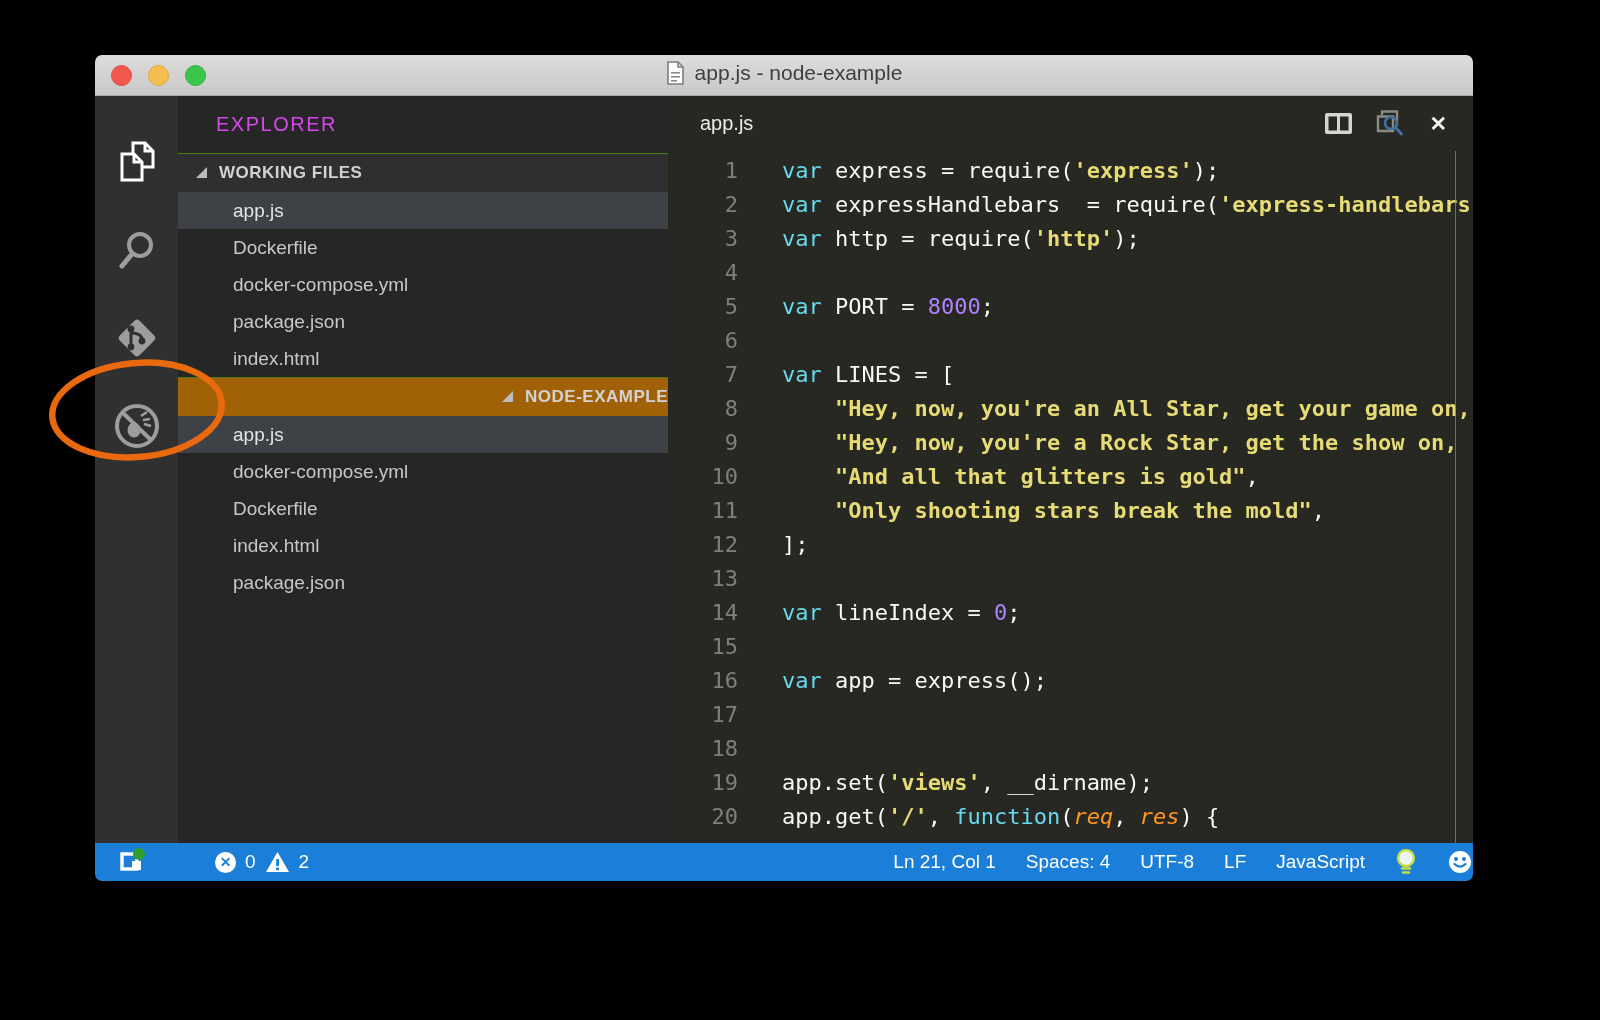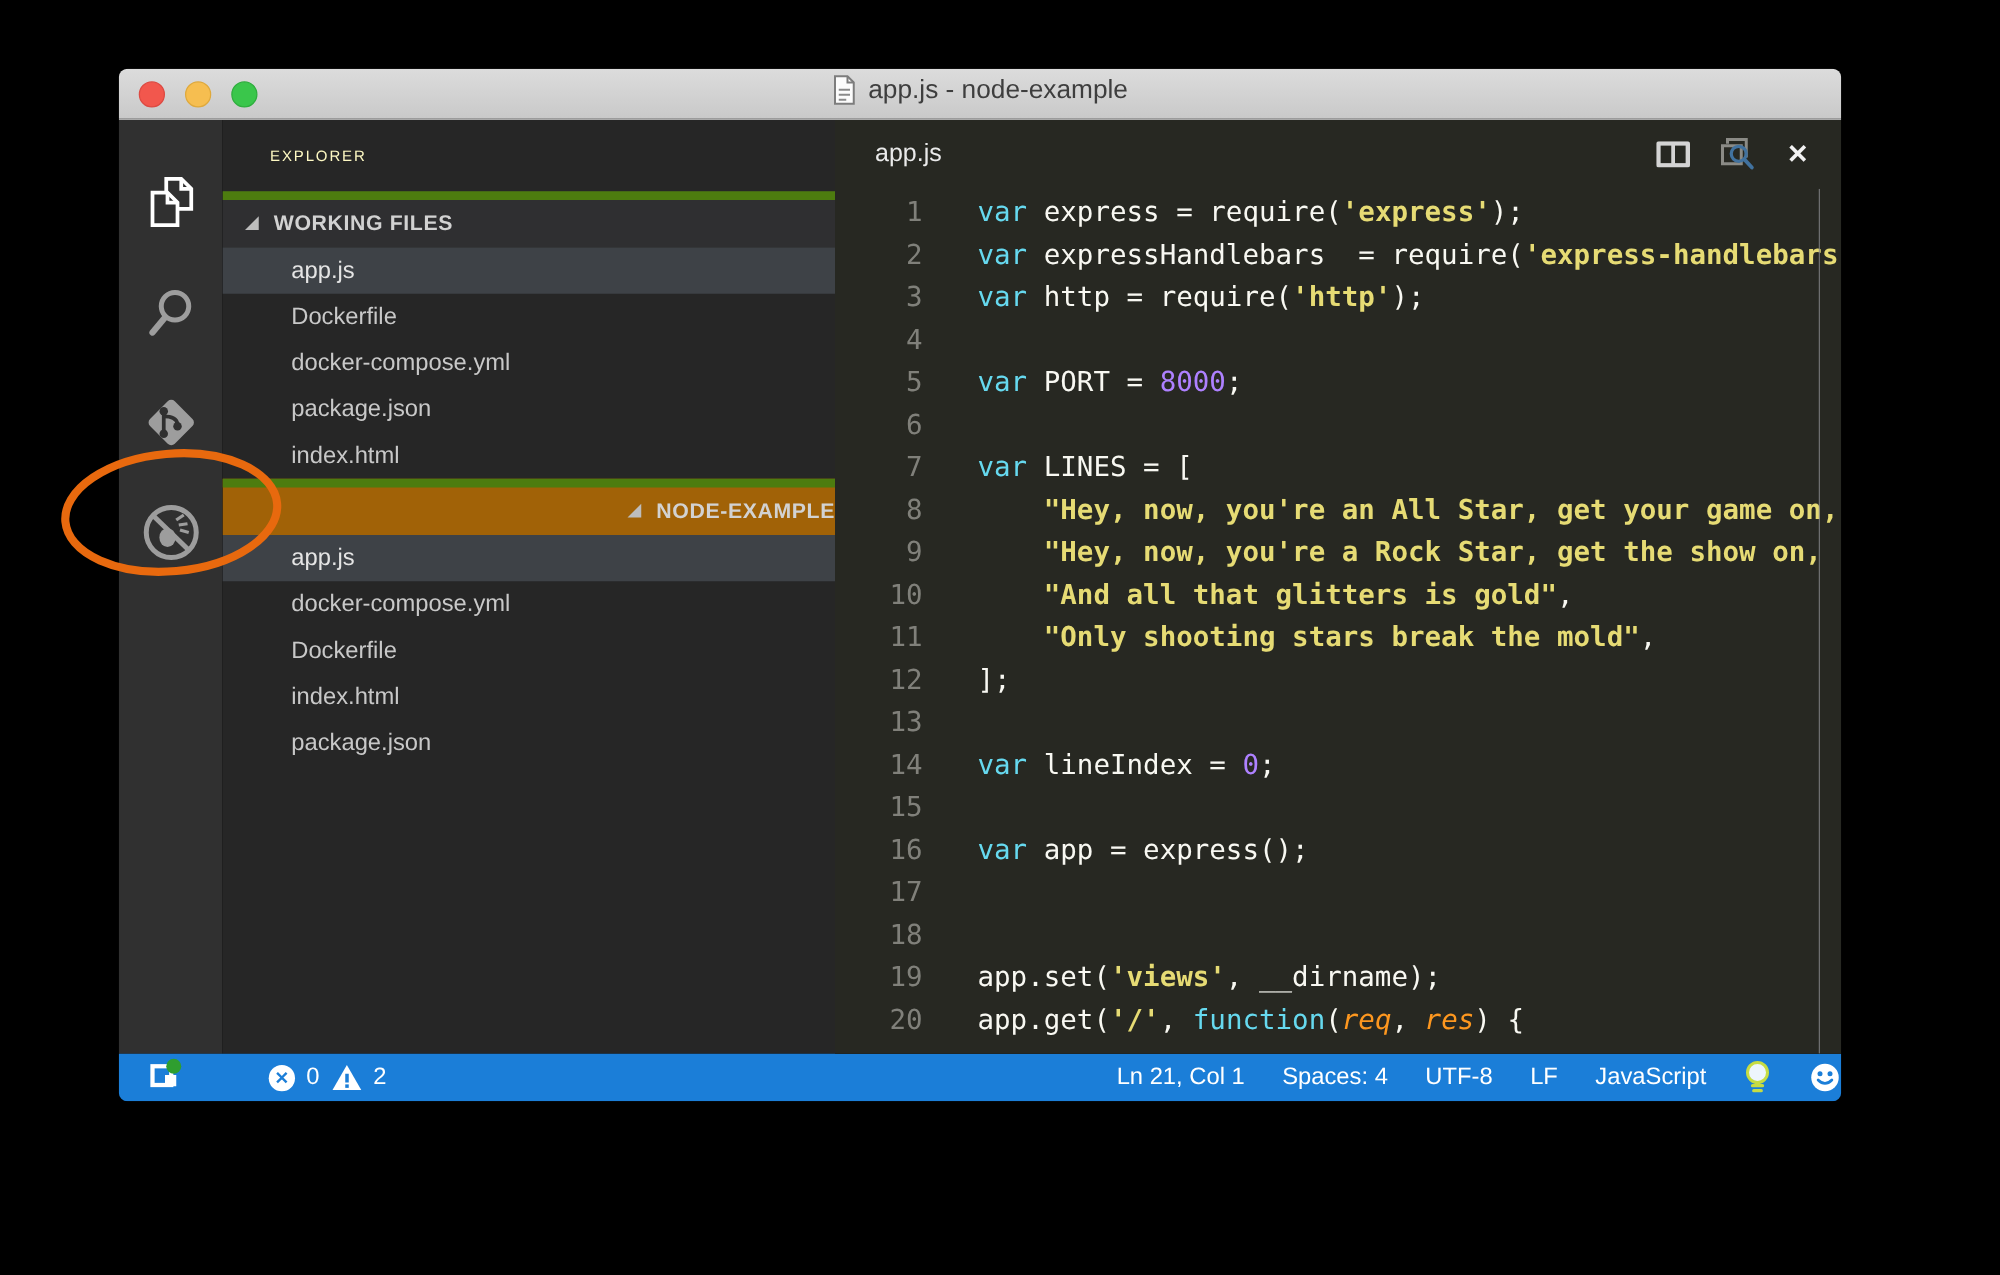--- a/index.html
+++ b/index.html
@@ -23,23 +23,23 @@
   .main{flex:1 1 auto;display:flex;min-height:0;}
 
   
   .activitybar{width:83px;flex:0 0 83px;background:#303030;display:flex;flex-direction:column;
                align-items:center;padding-top:22px;}
   .act-slot{height:88px;display:flex;align-items:center;justify-content:center;width:100%;cursor:pointer;}
 
   
   .sidebar{width:490px;flex:0 0 490px;background:#262626;color:#c8c8c8;overflow:hidden;}
   .explorer-title{height:57px;display:flex;align-items:center;padding-left:38px;
-                  font-size:12px;letter-spacing:1.5px;color:#fef9c3;}
+                  font-size:20px;letter-spacing:1.5px;color:#d946ef;}
   .section-header{height:38px;display:flex;align-items:center;gap:12px;padding-left:18px;
-                  font-size:17px;font-weight:bold;color:#d2d2d2;letter-spacing:.5px;border-top:7px solid #4d7c0f;}
+                  font-size:17px;font-weight:bold;color:#d2d2d2;letter-spacing:.5px;border-top:1px solid #4d7c0f;}
   .section-header.wf{background:#2f2f31;}
   .section-header.ne{background:#a16207;justify-content:flex-end;}
   .tri{width:0;height:0;border-left:11px solid transparent;border-bottom:11px solid #bdbdbd;
        transform:translateY(-1px);}
   .file-item{height:37px;display:flex;align-items:center;padding-left:55px;font-size:19px;
              color:#c8c8c8;cursor:pointer;}
   .file-item.selected{background:#3e4247;color:#e4e4e4;}
 
   
   .editor{flex:1 1 auto;background:#272822;position:relative;overflow:hidden;display:flex;flex-direction:column;}

